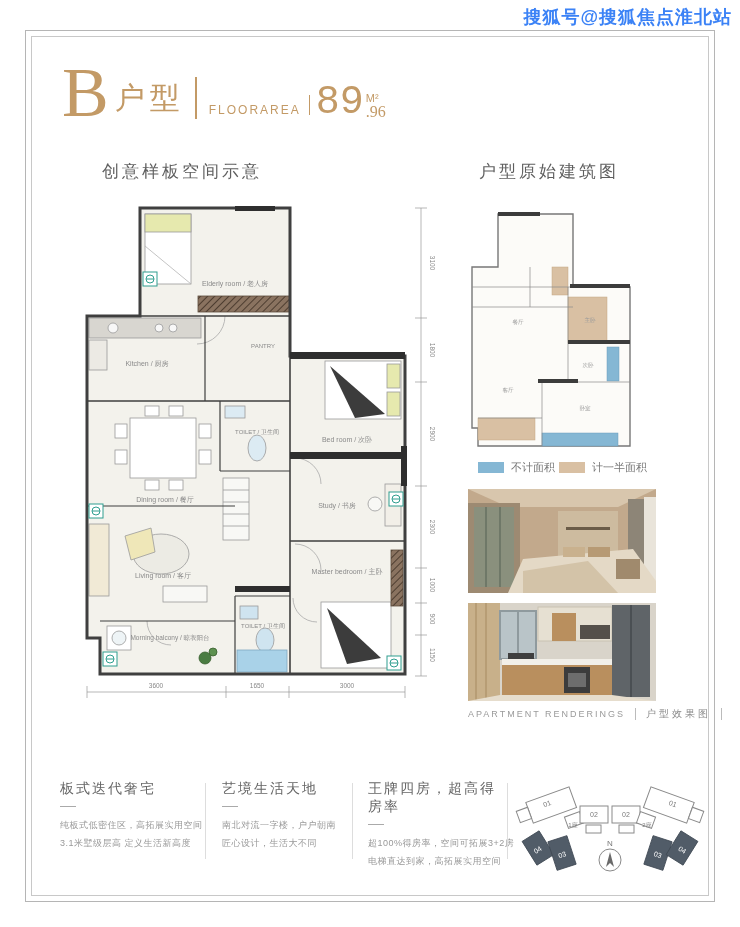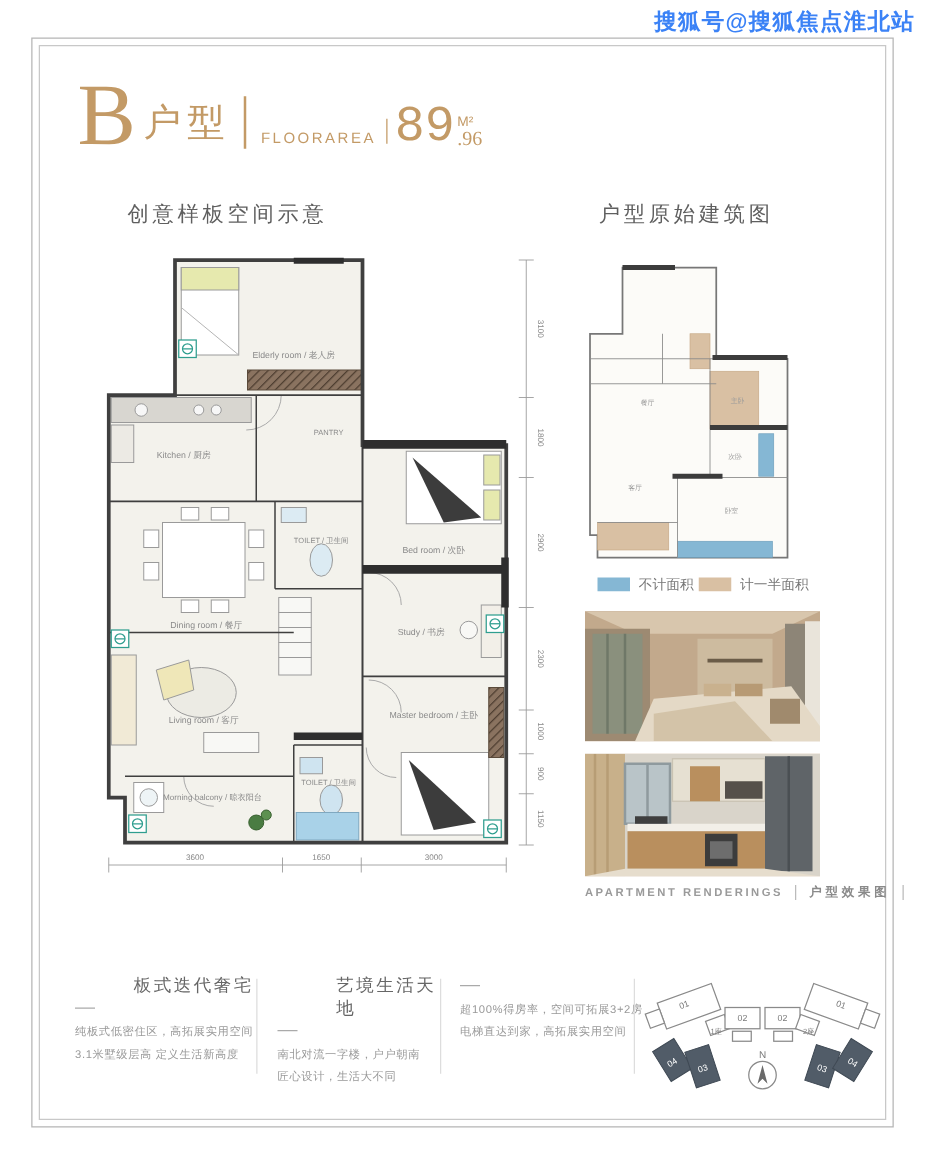--- a/index.html
+++ b/index.html
@@ -25,26 +25,26 @@
   
   .sec-title{font-size:17px;color:#5f5f5f;letter-spacing:3px;}
   
   .legend{left:478px;top:460px;display:flex;align-items:flex-end;gap:4px;font-size:11px;color:#777;}
   .legend .sw{width:26px;height:11px;display:inline-block;margin-right:7px;vertical-align:-1px;}
   .legend .item{display:flex;align-items:center;}
   
   .photo{left:468px;width:188px;overflow:hidden;background:#cbb49a;}
   
   .caption{left:468px;top:707px;display:flex;align-items:center;gap:10px;color:#9a9a9a;
-    font-size:9px;letter-spacing:2px;font-weight:bold;}
+    font-size:9px;letter-spacing:2px;}
   .caption .bar{width:1px;height:12px;background:#bbb;}
   .caption .cn{font-size:10px;letter-spacing:3px;color:#8a8a8a;}
   
   .bcol{top:780px;}
-  .bcol .t{font-size:14px;color:#666;letter-spacing:2px;margin-left:47px;}
+  .bcol .t{font-size:14px;color:#666;letter-spacing:2px;}
   .bcol .rule{width:16px;height:1px;background:#aaa;margin:8px 0 10px;}
   .bcol .ln{font-size:9px;color:#999;line-height:1.95;letter-spacing:.5px;white-space:nowrap;}
   .vdiv{top:783px;width:1px;height:76px;background:#ddd;}
   text{font-family:"Liberation Sans","DejaVu Sans",sans-serif;}
 </style>
 </head>
 <body>
 
 <div class="abs watermark">搜狐号@搜狐焦点淮北站</div>
 
@@ -361,20 +361,21 @@
 
 <div class="abs bcol" style="left:222px;width:128px;">
   <div class="t">艺境生活天地</div>
   <div class="rule"></div>
   <div class="ln">南北对流一字楼，户户朝南</div>
   <div class="ln">匠心设计，生活大不同</div>
 </div>
 <div class="abs vdiv" style="left:352px;"></div>
 
 <div class="abs bcol" style="left:368px;width:140px;">
+  <div class="t">王牌四房，超高得房率</div>
   <div class="rule"></div>
   <div class="ln">超100%得房率，空间可拓展3+2房</div>
   <div class="ln">电梯直达到家，高拓展实用空间</div>
 </div>
 <div class="abs vdiv" style="left:507px;"></div>
 
 <svg class="abs" style="left:514px;top:776px;" width="192" height="100" viewBox="0 0 192 100">
   <g stroke="#8a8a8a" stroke-width="1" fill="#ffffff">
 
     <g transform="rotate(-20 40 28)">

